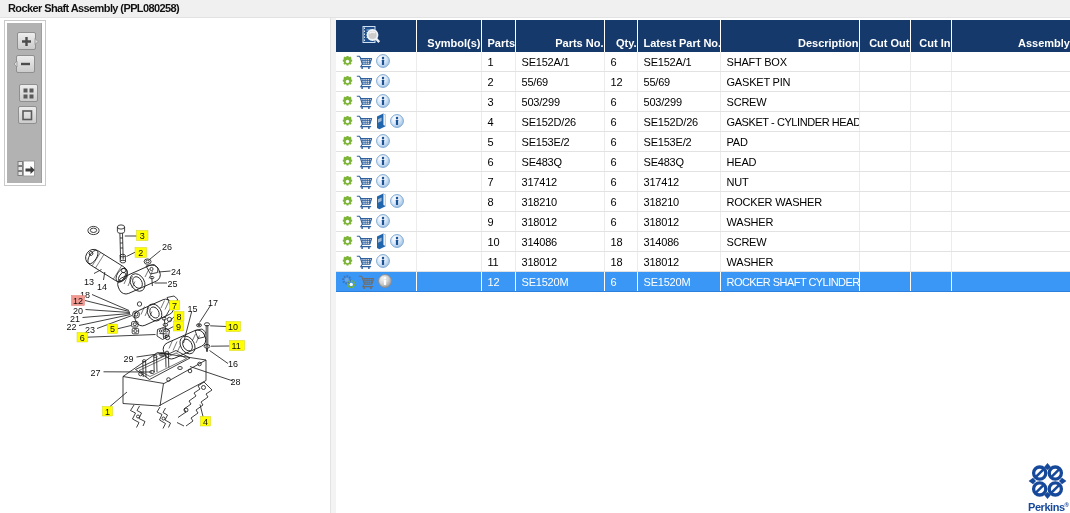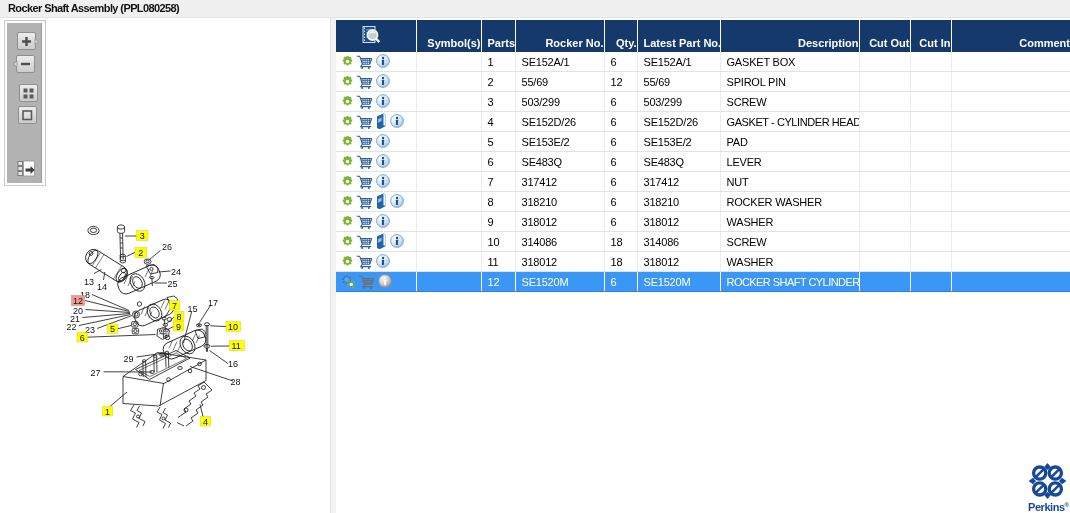--- a/index.html
+++ b/index.html
@@ -103,48 +103,48 @@
   <th class="ic"><svg width="22" height="18" viewBox="0 0 22 18">
             <rect x="3" y="0.5" width="12" height="16" fill="#1e4f8c" stroke="#cfe0f2" stroke-width="1"></rect>
             <path d="M4.5,1.5 v14" stroke="#cfe0f2" stroke-width="1" stroke-dasharray="1.5 1.5"></path>
             <path d="M6.5,4 h7 M6.5,6.5 h7 M6.5,9 h7 M6.5,11.5 h7" stroke="#9fc2e4" stroke-width="1"></path>
             <circle cx="12.5" cy="9" r="5" fill="#cccccc" stroke="#eef3f9" stroke-width="1.8"></circle>
             <path d="M16,12.5 l3.2,3.6" stroke="#eef3f9" stroke-width="2.4"></path>
             <path d="M9.5,7.5 a4 4 0 0 1 5.5,-0.5" stroke="#f5f5f5" stroke-width="1.4" fill="none"></path>
           </svg></th>
   <th>Symbol(s)</th>
         <th>Parts</th>
-        <th>Rocker No.</th>
+        <th>Parts No.</th>
         <th>Qty.</th>
         <th>Latest Part No.</th>
         <th>Description</th>
         <th>Cut Out</th>
         <th>Cut In</th>
-        <th class="last">Comment</th>
+        <th class="last">Assembly</th>
  </tr>
 <tr>
         <td class="icns">
           <div class="icwrap">
             <svg width="11" height="11" viewBox="0 0 11 11">
               <use href="#geari"></use>
             </svg>
             <svg width="17" height="15" viewBox="0 0 17 15">
               <use href="#carti"></use>
             </svg>
             <svg width="15" height="15" viewBox="0 0 15 15">
               <use href="#infoi"></use>
             </svg>
           </div>
         </td>
         <td></td>
         <td>1</td>
         <td>SE152A/1</td>
         <td>6</td>
         <td>SE152A/1</td>
-        <td>GASKET BOX</td>
+        <td>SHAFT BOX</td>
         <td></td>
         <td></td>
         <td class="last"></td>
       </tr>
 <tr>
         <td class="icns">
           <div class="icwrap">
             <svg width="11" height="11" viewBox="0 0 11 11">
               <use href="#geari"></use>
             </svg>
@@ -154,21 +154,21 @@
             <svg width="15" height="15" viewBox="0 0 15 15">
               <use href="#infoi"></use>
             </svg>
           </div>
         </td>
         <td></td>
         <td>2</td>
         <td>55/69</td>
         <td>12</td>
         <td>55/69</td>
-        <td>SPIROL PIN</td>
+        <td>GASKET PIN</td>
         <td></td>
         <td></td>
         <td class="last"></td>
       </tr>
 <tr>
         <td class="icns">
           <div class="icwrap">
             <svg width="11" height="11" viewBox="0 0 11 11">
               <use href="#geari"></use>
             </svg>
@@ -253,21 +253,21 @@
             <svg width="15" height="15" viewBox="0 0 15 15">
               <use href="#infoi"></use>
             </svg>
           </div>
         </td>
         <td></td>
         <td>6</td>
         <td>SE483Q</td>
         <td>6</td>
         <td>SE483Q</td>
-        <td>LEVER</td>
+        <td>HEAD</td>
         <td></td>
         <td></td>
         <td class="last"></td>
       </tr>
 <tr>
         <td class="icns">
           <div class="icwrap">
             <svg width="11" height="11" viewBox="0 0 11 11">
               <use href="#geari"></use>
             </svg>

